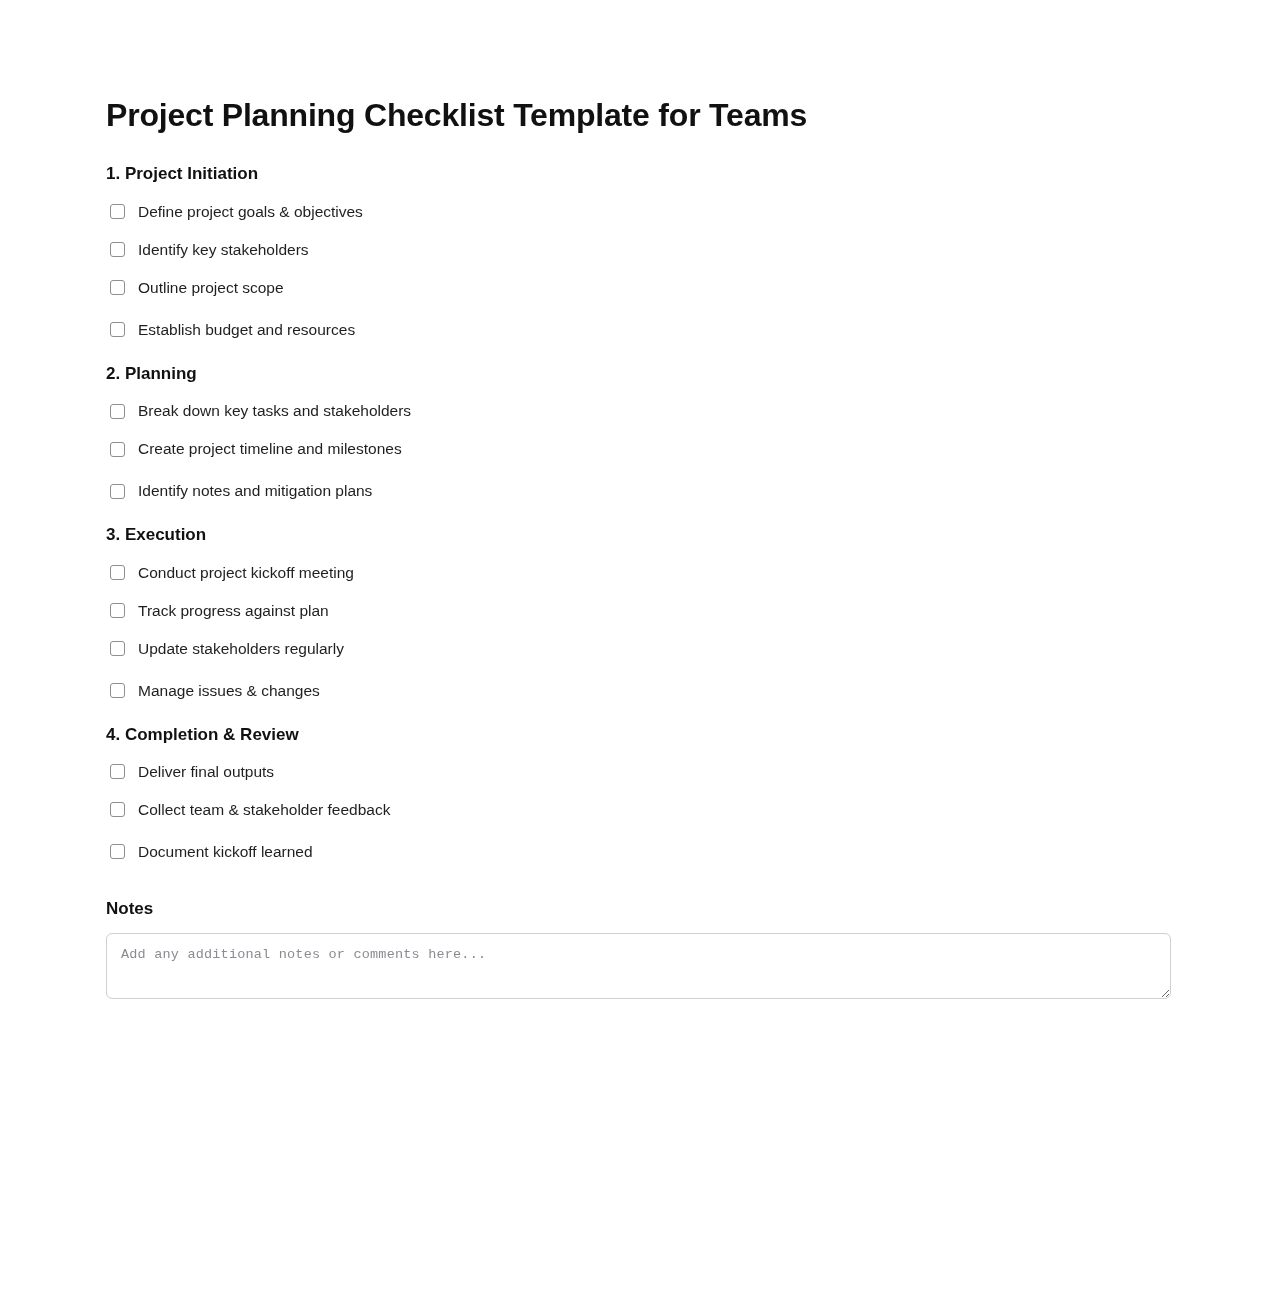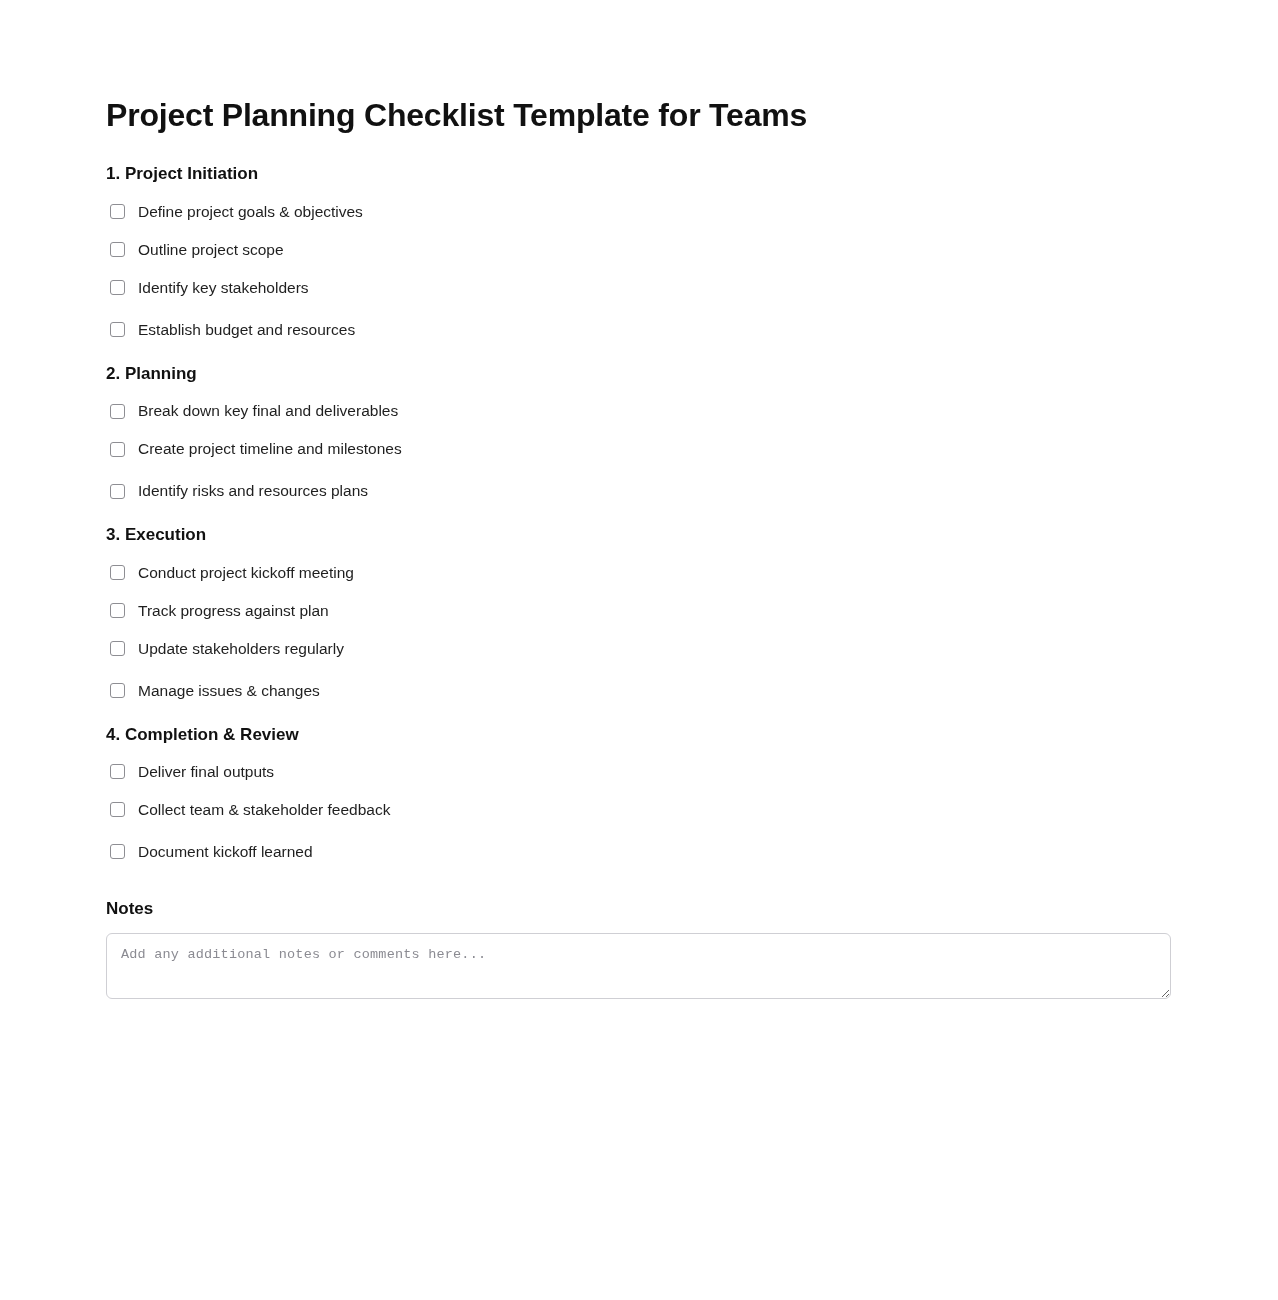--- a/index.html
+++ b/index.html
@@ -124,46 +124,46 @@
   <div id="sections-root">
       <div class="section">
         <h2 class="section-heading">1. Project Initiation</h2>
         <ul class="checklist">
           <li class="check-row">
             <input type="checkbox" class="checkbox" style="">
             <span class="check-label">Define project goals &amp; objectives</span>
           </li>
           <li class="check-row">
             <input type="checkbox" class="checkbox" style="">
+            <span class="check-label">Identify key stakeholders</span>
+          </li>
+          <li class="check-row">
+            <input type="checkbox" class="checkbox" style="">
             <span class="check-label">Outline project scope</span>
           </li>
           <li class="check-row">
             <input type="checkbox" class="checkbox" style="">
-            <span class="check-label">Identify key stakeholders</span>
-          </li>
-          <li class="check-row">
-            <input type="checkbox" class="checkbox" style="">
             <span class="check-label">Establish budget and resources</span>
           </li>
         </ul>
       </div>
       <div class="section">
         <h2 class="section-heading">2. Planning</h2>
         <ul class="checklist">
           <li class="check-row">
             <input type="checkbox" class="checkbox" style="">
-            <span class="check-label">Break down key final and deliverables</span>
+            <span class="check-label">Break down key tasks and stakeholders</span>
           </li>
           <li class="check-row">
             <input type="checkbox" class="checkbox" style="">
             <span class="check-label">Create project timeline and milestones</span>
           </li>
           <li class="check-row">
             <input type="checkbox" class="checkbox" style="">
-            <span class="check-label">Identify risks and resources plans</span>
+            <span class="check-label">Identify notes and mitigation plans</span>
           </li>
         </ul>
       </div>
       <div class="section">
         <h2 class="section-heading">3. Execution</h2>
         <ul class="checklist">
           <li class="check-row">
             <input type="checkbox" class="checkbox" style="">
             <span class="check-label">Conduct project kickoff meeting</span>
           </li>

